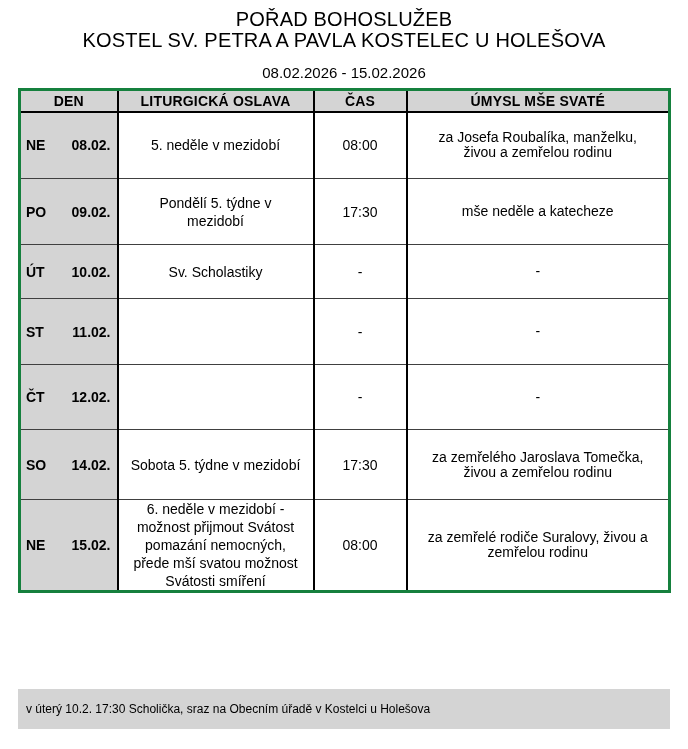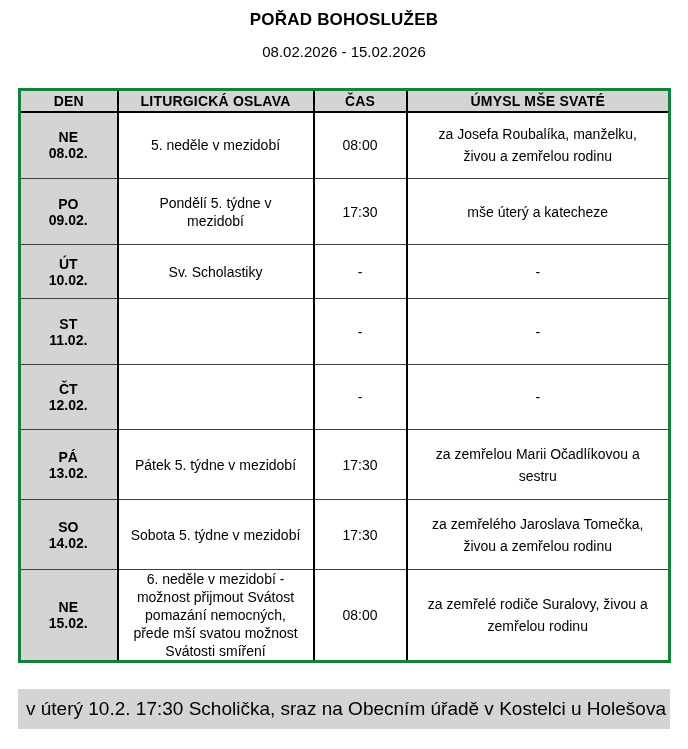--- a/index.html
+++ b/index.html
@@ -20,22 +20,22 @@
   
   .titles {
     position: absolute;
     top: 9px;
     left: 0;
     width: 100%;
     text-align: center;
   }
   .title-main,
   .title-sub {
-    font-size: 17px;
-    font-weight: bold;
+    font-size: 20px;
+    font-weight: normal;
     line-height: 21px;
     letter-spacing: 0.2px;
   }
   .title-date {
     font-size: 15px;
     font-weight: normal;
     line-height: 21px;
     margin-top: 11px;
   }
 
@@ -72,33 +72,32 @@
     letter-spacing: 0.2px;
   }
   td.day-cell {
     background: #d4d4d4;
     font-weight: bold;
   }
   .day-inner {
     display: flex;
     justify-content: space-between;
     padding: 0 6px 0 5px;
-    flex-direction: column;
   }
   td.osl-cell {
     padding: 0 9px;
     white-space: pre-line;
     line-height: 18px;
     margin-left: 18px;
   }
   td.cas-cell { line-height: 18px; }
   td.umysl-cell {
     padding: 0 6px;
     white-space: pre-line;
-    line-height: 22px;
+    line-height: 15px;
   }
 
   tr.r1 { height: 67px; }
   tr.r2 { height: 66px; }
   tr.r3 { height: 54px; }
   tr.r4 { height: 66px; }
   tr.r5 { height: 65px; }
   tr.r6 { height: 70px; }
   tr.r7 { height: 70px; }
   tr.r8 { height: 88px; }
@@ -107,30 +106,31 @@
   .footer-note {
     position: absolute;
     left: 18px;
     top: 689px;
     width: 652px;
     height: 40px;
     background: #d4d4d4;
     display: flex;
     align-items: center;
     padding-left: 8px;
-    font-size: 19px;
+    font-size: 12px;
   }
 </style>
 </head>
 <body>
 
 <div class="page">
 
   <div class="titles">
     <div class="title-main">POŘAD BOHOSLUŽEB</div>
+    <div class="title-sub">KOSTEL SV. PETRA A PAVLA KOSTELEC U HOLEŠOVA</div>
     <div class="title-date">08.02.2026 - 15.02.2026</div>
   </div>
 
   <table class="schedule">
     <colgroup>
       <col class="c-den">
         <col class="c-osl">
         <col class="c-cas">
         <col class="c-umysl">
     </colgroup>
@@ -158,21 +158,21 @@
       <tr class="r2">
         <td class="day-cell">
           <div class="day-inner">
             <span>PO</span>
             <span>09.02.</span>
           </div>
         </td>
         <td class="osl-cell">Pondělí 5. týdne v
 mezidobí</td>
         <td class="cas-cell">17:30</td>
-        <td class="umysl-cell">mše úterý a katecheze</td>
+        <td class="umysl-cell">mše neděle a katecheze</td>
       </tr>
       <tr class="r3">
         <td class="day-cell">
           <div class="day-inner">
             <span>ÚT</span>
             <span>10.02.</span>
           </div>
         </td>
         <td class="osl-cell">Sv. Scholastiky</td>
         <td class="cas-cell">-</td>
@@ -192,32 +192,20 @@
       <tr class="r5">
         <td class="day-cell">
           <div class="day-inner">
             <span>ČT</span>
             <span>12.02.</span>
           </div>
         </td>
         <td class="osl-cell"></td>
         <td class="cas-cell">-</td>
         <td class="umysl-cell">-</td>
-      </tr>
-      <tr class="r6">
-        <td class="day-cell">
-          <div class="day-inner">
-            <span>PÁ</span>
-            <span>13.02.</span>
-          </div>
-        </td>
-        <td class="osl-cell">Pátek 5. týdne v mezidobí</td>
-        <td class="cas-cell">17:30</td>
-        <td class="umysl-cell">za zemřelou Marii Očadlíkovou a
-sestru</td>
       </tr>
       <tr class="r7">
         <td class="day-cell">
           <div class="day-inner">
             <span>SO</span>
             <span>14.02.</span>
           </div>
         </td>
         <td class="osl-cell">Sobota 5. týdne v mezidobí</td>
         <td class="cas-cell">17:30</td>

